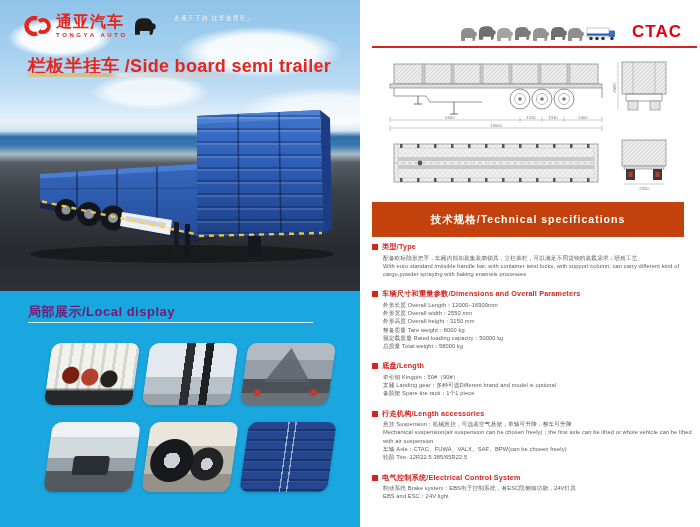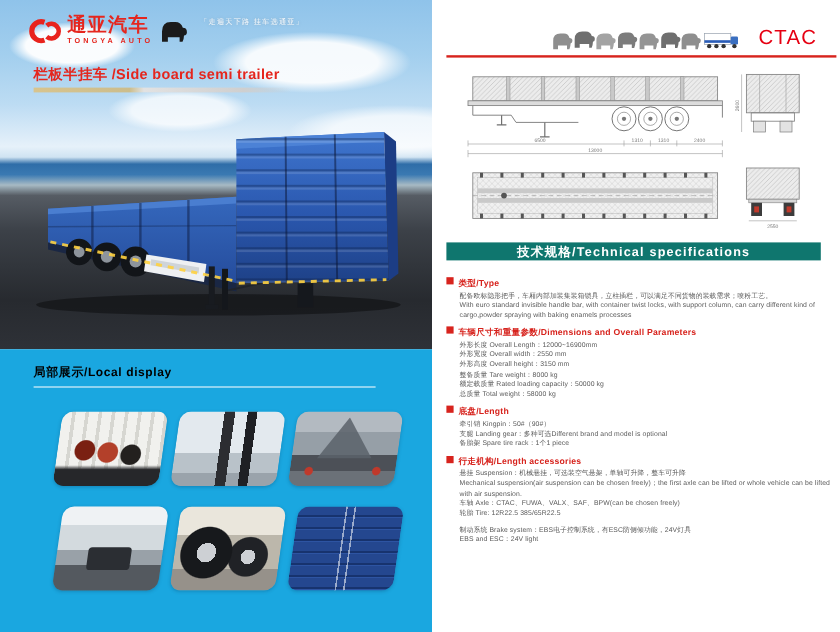--- a/index.html
+++ b/index.html
@@ -24,26 +24,26 @@
   #trailer-svg { position:absolute; left:22px; top:102px; }
 
   #logo-row { position:absolute; left:24px; top:14px; height:32px; display:flex; align-items:flex-start; }
   #logo-mark { margin-right:4px; }
   #logo-text-block { display:flex; flex-direction:column; line-height:1; margin-right:5px; }
   #logo-cn { font-size:16px; font-weight:bold; color:#e5261e; letter-spacing:1px; }
   #logo-en { font-size:6px; font-weight:bold; color:#e5261e; letter-spacing:2.6px; margin-top:2px; }
   #logo-elephant { margin-right:8px; }
   #slogan { font-size:6px; color:rgba(255,255,255,.92); letter-spacing:1px; text-shadow:0 0 2px rgba(120,140,160,.5); }
 
-  #page-title { position:absolute; left:28px; top:54px; font-size:12px; font-weight:bold; color:#e5261e; letter-spacing:.3px; }
+  #page-title { position:absolute; left:28px; top:54px; font-size:18px; font-weight:bold; color:#e5261e; letter-spacing:.3px; }
   #title-underline { position:absolute; left:28px; top:73px; width:220px; height:4px;
     background:linear-gradient(90deg,#d8c48e 0,#ccbd8c 80px,#e2e2e2 92px,#cfcfcf 175px,rgba(224,224,224,0) 215px); }
 
   #local-panel { position:absolute; left:0; top:291px; width:360px; height:236px; background:#1aa7e0; }
-  #local-title { position:absolute; left:28px; top:12px; font-size:10px; font-weight:bold; color:#000000; letter-spacing:.5px; }
+  #local-title { position:absolute; left:28px; top:12px; font-size:13px; font-weight:bold; color:#701a75; letter-spacing:.5px; }
   #local-underline { position:absolute; left:28px; top:31px; width:285px; height:1px; background:rgba(255,255,255,.85); }
 
   #thumb-grid { position:absolute; left:48px; top:52px; width:300px;
     display:grid; grid-template-columns:repeat(3,88px); grid-template-rows:62px 70px; gap:17px 10px; }
   .thumb { border-radius:9px; transform:skewX(-8deg); overflow:hidden; box-shadow:0 1px 3px rgba(0,40,70,.25); position:relative; }
 
   .tail-lamps { background:
       radial-gradient(circle at 26% 52%, #7a2012 0 8px, rgba(0,0,0,0) 9px),
       radial-gradient(circle at 48% 55%, #b3402a 0 8px, rgba(0,0,0,0) 9px),
       radial-gradient(circle at 70% 58%, #23201e 0 8px, rgba(0,0,0,0) 9px),
@@ -66,33 +66,33 @@
       radial-gradient(circle at 30% 55%, #cdd0d4 0 8px, #17191c 8px 21px, rgba(0,0,0,0) 22px),
       radial-gradient(circle at 70% 60%, #cdd0d4 0 6px, #202226 6px 16px, rgba(0,0,0,0) 17px),
       linear-gradient(180deg, #eae6dc 0 34%, #bcb7ab 34% 74%, #96918a 74%); }
   .rear-door { background:
       linear-gradient(90deg, rgba(0,0,0,0) 0 45%, rgba(255,255,255,.55) 45% 46.5%, rgba(0,0,0,0) 46.5% 53%, rgba(255,255,255,.55) 53% 54.5%, rgba(0,0,0,0) 54.5%),
       repeating-linear-gradient(180deg, #24478f 0 7px, #17336e 7px 9px, #2d54a2 9px 10px); }
 
   
   #right-col { position:absolute; left:360px; top:0; width:340px; height:527px; background:#fff; }
   #elephant-strip { position:absolute; left:100px; top:22px; }
-  #ctac { position:absolute; left:272px; top:22px; font-size:17px; font-weight:normal; color:#e60012; letter-spacing:1px; }
+  #ctac { position:absolute; left:272px; top:22px; font-size:17px; font-weight:bold; color:#e60012; letter-spacing:1px; }
   #header-divider { position:absolute; left:12px; top:46px; width:325px; height:2px; background:#d7231d; }
 
   #drawings { position:absolute; left:10px; top:54px; }
   .dim-text { font-size:4.2px; fill:#777; font-family:"Liberation Sans",sans-serif; }
 
-  #specs-bar { position:absolute; left:12px; top:202px; width:312px; height:15px; background:#0f766e;
+  #specs-bar { position:absolute; left:12px; top:202px; width:312px; height:35px; background:#c2410c;
     display:flex; align-items:center; justify-content:center; }
   #specs-bar-label { font-size:10.5px; font-weight:bold; color:#ffffff; letter-spacing:1px; }
 
   #specs-list { position:absolute; left:12px; top:231px; width:324px; }
   .spec-section { margin-bottom:5px; }
-  .spec-head { display:flex; align-items:flex-start; margin-bottom:1.5px; }
+  .spec-head { display:flex; align-items:center; margin-bottom:1.5px;margin-top:11px; }
   .spec-bullet { width:6px; height:6px; background:#d7231d; margin-right:4px; flex:0 0 auto; }
   .spec-title { font-size:7.2px; font-weight:bold; color:#d7231d; letter-spacing:.2px; }
   .spec-lines { padding-left:11px; }
   .spec-line { font-size:5.7px; color:#5a5a5a; line-height:1.45; letter-spacing:.1px; }
 </style>
 </head>
 <body>
 
 <div id="canvas">
 
@@ -364,20 +364,24 @@
     </div>
     <div class="spec-lines">
             <div class="spec-line">悬挂 Suspension：机械悬挂，可选装空气悬架，单轴可升降，整车可升降</div>
             <div class="spec-line">Mechanical suspension(air suspension can be chosen freely)；the first axle can be lifted or whole vehicle can be lifted with air suspension.</div>
             <div class="spec-line">车轴 Axle：CTAC、FUWA、VALX、SAF、BPW(can be chosen freely)</div>
             <div class="spec-line">轮胎 Tire: 12R22.5 385/65R22.5</div>
           </div>
   </div>
 
   <div class="spec-section">
+    <div class="spec-head">
+      <span class="spec-bullet"></span>
+      <span class="spec-title">电气控制系统/Electrical Control System</span>
+    </div>
     <div class="spec-lines">
             <div class="spec-line">制动系统 Brake system：EBS电子控制系统，有ESC防侧倾功能，24V灯具</div>
             <div class="spec-line">EBS and ESC：24V light</div>
           </div>
   </div>
 </div>
   </div>
 </div>
 
 </body></html>

